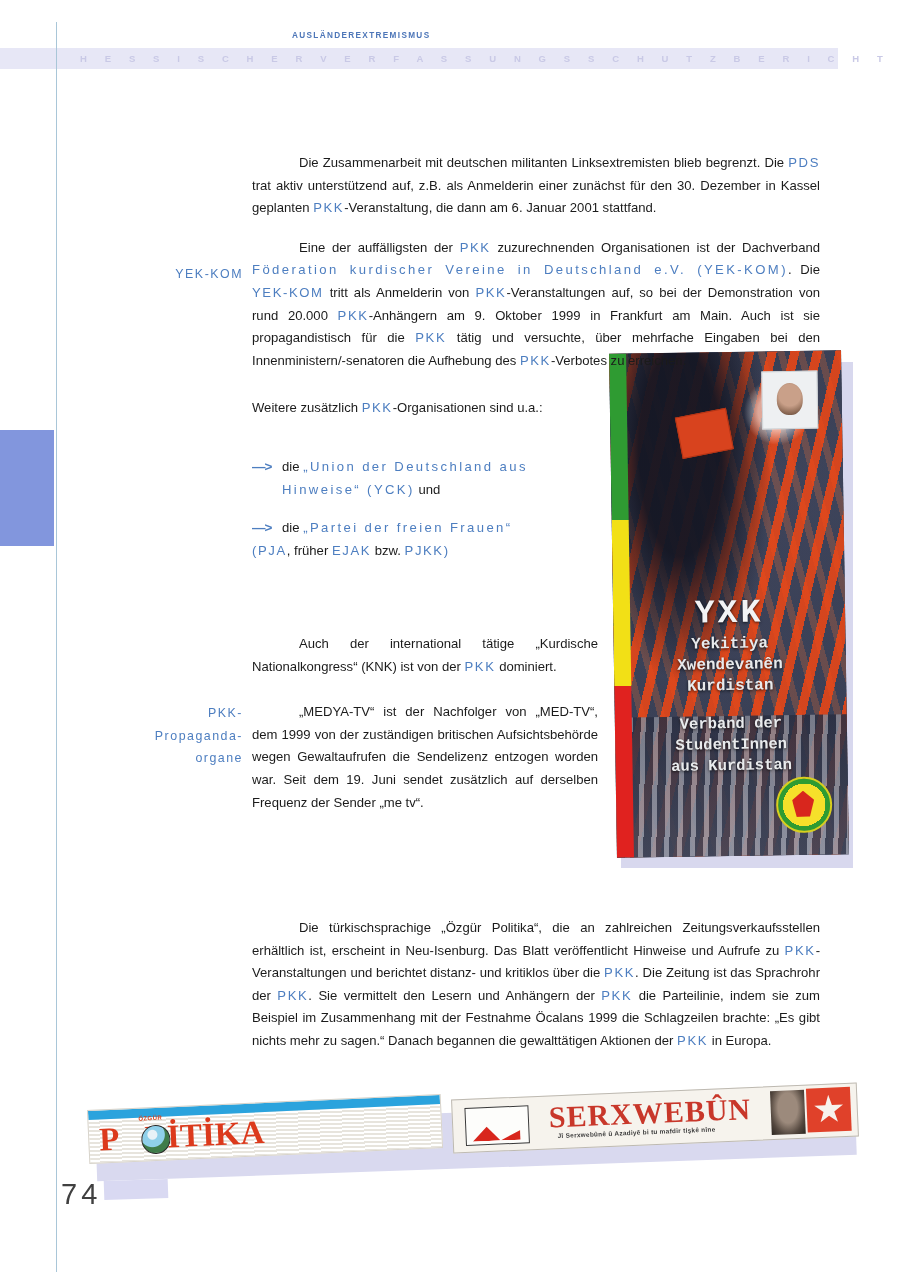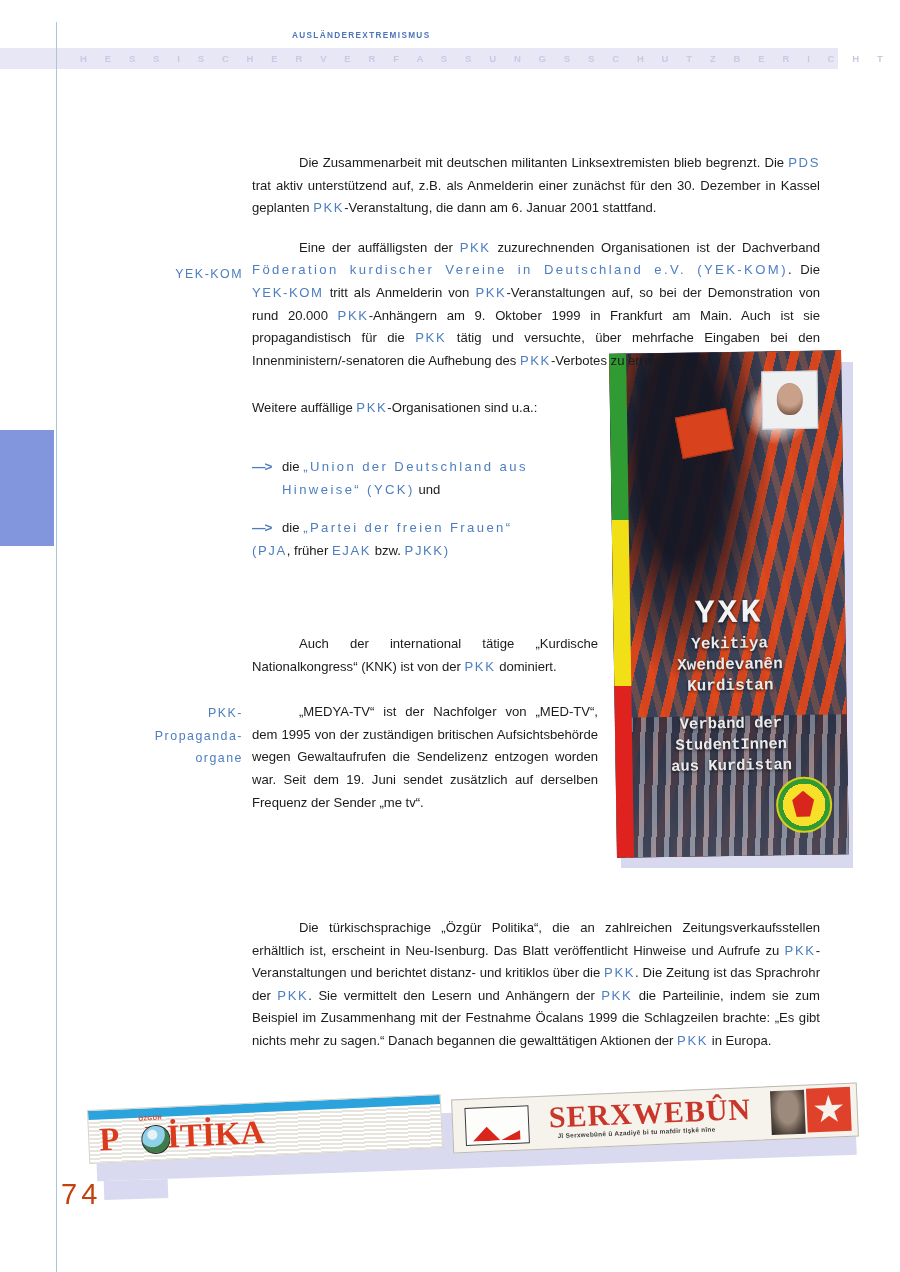--- a/index.html
+++ b/index.html
@@ -202,21 +202,21 @@
     background:#f7f2ec;
     clip-path:polygon(50% 0%,61% 35%,98% 35%,68% 57%,79% 91%,50% 70%,21% 91%,32% 57%,2% 35%,39% 35%);
   }
   .mast2-face{
     position:absolute;right:52px;top:4px;width:34px;height:44px;
     background:radial-gradient(ellipse at 50% 40%,#9c8a7c 0 40%,#54483f 72%,#2c2620 100%);
   }
   
   .pageno{
     position:absolute;left:61px;top:1178px;
-    font-size:29px;color:#c2410c;letter-spacing:4px;font-weight:400;
+    font-size:29px;color:#404040;letter-spacing:4px;font-weight:400;
   }
   .pageno-bar{
     position:absolute;left:104px;top:1180px;width:64px;height:19px;
     background:#d9d9f2;transform:rotate(-2deg);
   }
 </style>
 </head>
 <body>
 
 <div class="hdr-band"></div>
@@ -257,21 +257,21 @@
     <div class="poster-emblem"></div>
   </div>
 </div>
 
 <div class="col">
 
   <p class="body"><span>Die Zusammenarbeit mit deutschen militanten Linksextremisten blieb begrenzt. Die </span><span class="blsp">PDS</span><span> trat aktiv unterstützend auf, z.B. als Anmelderin einer zunächst für den 30. Dezember in Kassel geplanten </span><span class="blsp">PKK</span><span>-Veranstaltung, die dann am 6. Januar 2001 stattfand.</span></p>
 
   <p class="body"><span>Eine der auffälligsten der </span><span class="blsp">PKK</span><span> zuzurechnenden Organisationen ist der Dachverband </span><span class="blw">Föderation kurdischer Vereine in Deutschland e.V. (YEK-KOM)</span><span>. Die </span><span class="blsp">YEK-KOM</span><span> tritt als Anmelderin von </span><span class="blsp">PKK</span><span>-Veranstaltungen auf, so bei der Demonstration von rund 20.000 </span><span class="blsp">PKK</span><span>-Anhängern am 9. Oktober 1999 in Frankfurt am Main. Auch ist sie propagandistisch für die </span><span class="blsp">PKK</span><span> tätig und versuchte, über mehrfache Eingaben bei den Innenministern/-senatoren die Aufhebung des </span><span class="blsp">PKK</span><span>-Verbotes zu erreichen.</span></p>
 
-  <p class="body noind narrow" style="margin-top:25px;"><span>Weitere auffällige </span><span class="blsp">PKK</span><span>-Organisationen sind u.a.:</span></p>
+  <p class="body noind narrow" style="margin-top:25px;"><span>Weitere zusätzlich </span><span class="blsp">PKK</span><span>-Organisationen sind u.a.:</span></p>
 
 </div>
 
 <div class="blist">
 
 
   <div class="bitem">
     <span class="barrow">—&gt;</span><span class="txt">die </span><span class="blw">„Union der Deutschland aus</span>
     <span class="bind"><span class="blw">Hinweise“ (YCK)</span><span> und</span></span>
   </div>
@@ -281,21 +281,21 @@
     <span style="display:block;"><span class="blsp">(PJA</span><span>, früher </span><span class="blsp">EJAK</span><span> bzw. </span><span class="blsp">PJKK)</span></span>
   </div>
 
 </div>
 
 <div style="position:absolute;left:252px;top:633px;width:360px;">
 
   <p class="body"><span>Auch der international tätige „Kurdische Nationalkongress“ (KNK) ist von der </span><span class="blsp">PKK</span><span> dominiert.</span></p>
 
 
-  <p class="body" style="margin-top:23px;">„MEDYA-TV“ ist der Nachfolger von „MED-TV“, dem 1995 von der zuständigen britischen Aufsichtsbehörde wegen Gewaltaufrufen die Sendelizenz entzogen worden war. Seit dem 19. Juni sendet zusätzlich auf derselben Frequenz der Sender „me tv“.</p>
+  <p class="body" style="margin-top:23px;">„MEDYA-TV“ ist der Nachfolger von „MED-TV“, dem 1999 von der zuständigen britischen Aufsichtsbehörde wegen Gewaltaufrufen die Sendelizenz entzogen worden war. Seit dem 19. Juni sendet zusätzlich auf derselben Frequenz der Sender „me tv“.</p>
 
 </div>
 
 <div style="position:absolute;left:252px;top:917px;width:582px;">
   <p class="body"><span>Die türkischsprachige „Özgür Politika“, die an zahlreichen Zeitungsverkaufsstellen erhältlich ist, erscheint in Neu-Isenburg. Das Blatt veröffentlicht Hinweise und Aufrufe zu </span><span class="blsp">PKK</span><span>-Veranstaltungen und berichtet distanz- und kritiklos über die </span><span class="blsp">PKK</span><span>. Die Zeitung ist das Sprachrohr der </span><span class="blsp">PKK</span><span>. Sie vermittelt den Lesern und Anhängern der </span><span class="blsp">PKK</span><span> die Parteilinie, indem sie zum Beispiel im Zusammenhang mit der Festnahme Öcalans 1999 die Schlagzeilen brachte: „Es gibt nichts mehr zu sagen.“ Danach begannen die gewalttätigen Aktionen der </span><span class="blsp">PKK</span><span> in Europa.</span></p>
 </div>
 
 <div class="mast-shadow"></div>
 
 <div class="mast1">

